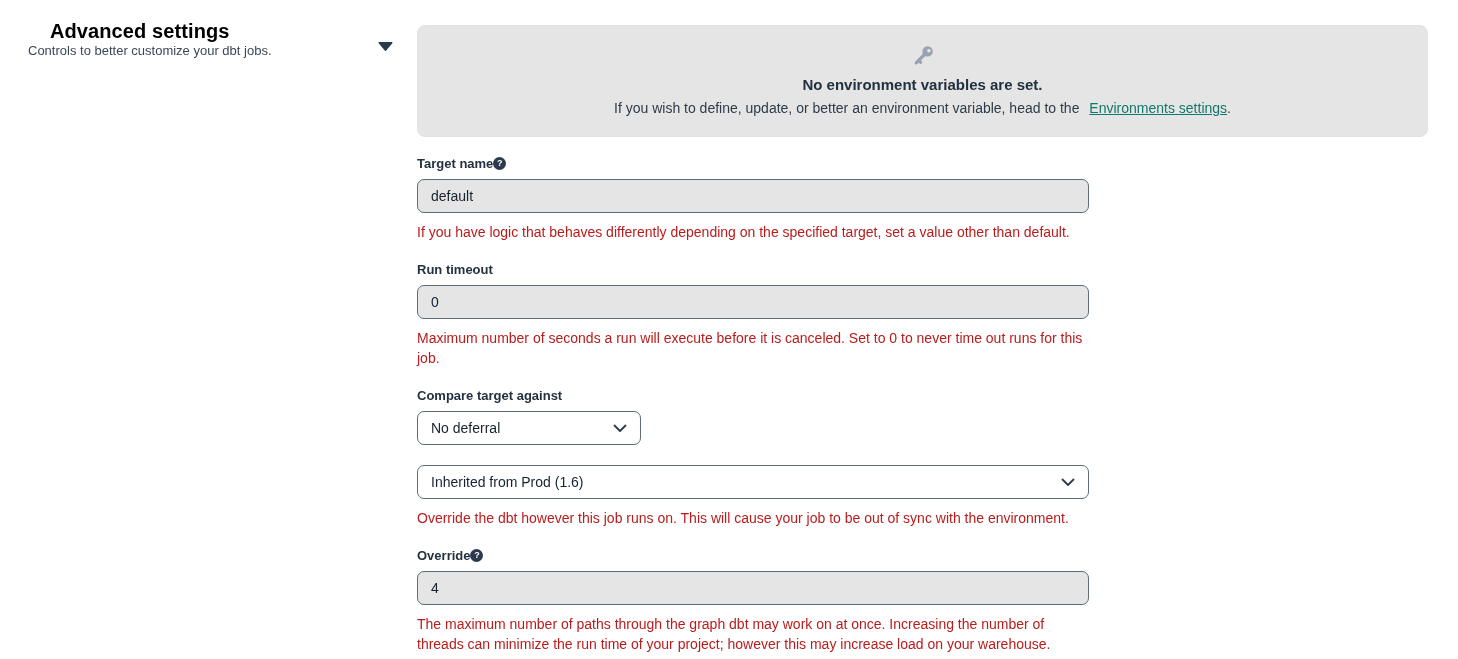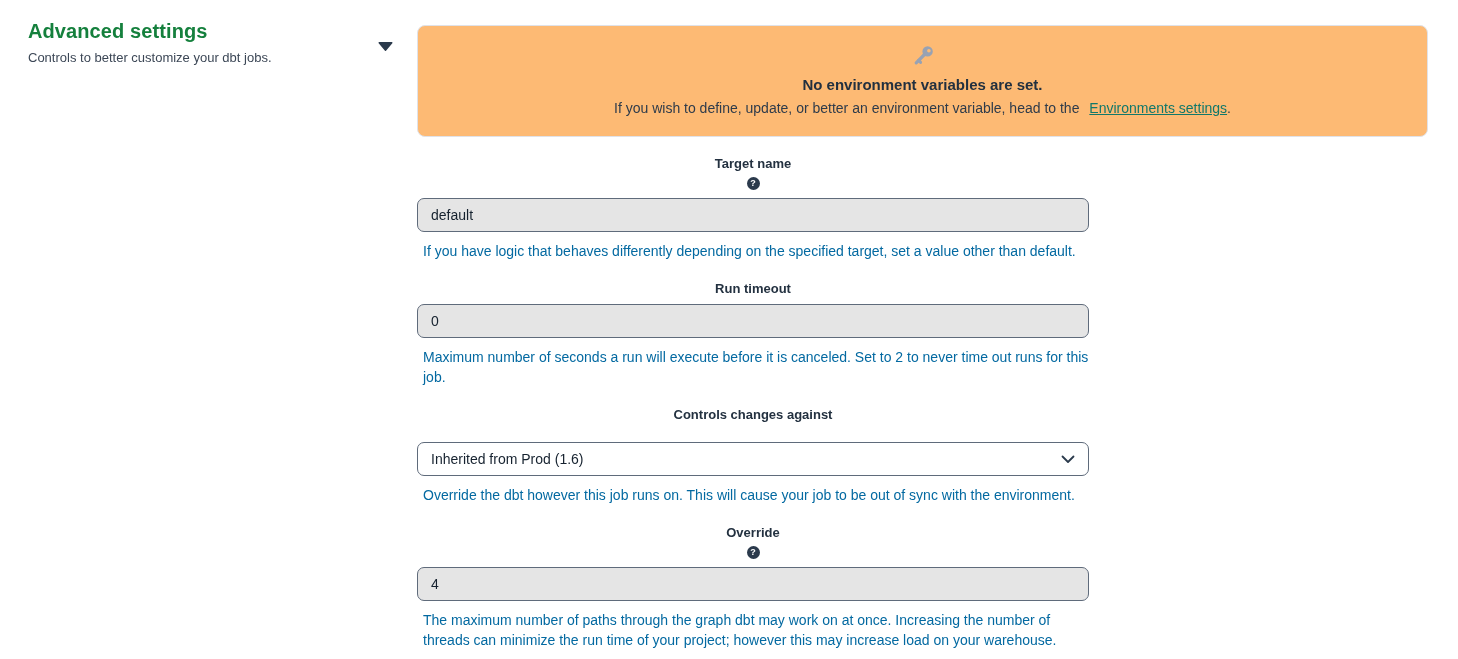--- a/index.html
+++ b/index.html
@@ -2,54 +2,54 @@
 <html><head>
 <meta charset="utf-8">
 <style>
   * { margin: 0; padding: 0; box-sizing: border-box; }
   html, body { width: 1458px; height: 659px; background: #ffffff;
     font-family: "Liberation Sans", sans-serif; color: #1f2b3c; overflow: hidden; }
   .page { position: relative; width: 1458px; height: 659px; }
 
   
   .page-header { position: absolute; left: 28px; top: 20px; width: 340px; }
-  .page-title { font-size: 20px; font-weight: 700; color: #15803d; letter-spacing: .1px; }
-  .page-subtitle { margin-top: 7px; font-size: 13px; color: #3c4756; }
+  .page-title { font-size: 20px; font-weight: 700; color: #000000; letter-spacing: .1px; margin-left: 22px; }
+  .page-subtitle { margin-top: 0; font-size: 13px; color: #3c4756; }
 
   .collapse-caret { position: absolute; left: 377px; top: 40px; width: 16px; height: 12px;
     cursor: pointer; display: flex; align-items: center; justify-content: center; }
 
   
   .content { position: absolute; left: 417px; top: 25px; width: 1011px; }
 
   
   .env-card { width: 100%; border: 1px solid #e0e2e8; border-radius: 8px;
-    padding: 16px 24px 20px; text-align: center; background: #fdba74; }
+    padding: 16px 24px 20px; text-align: center; background: #e5e5e5; }
   .env-card .key-icon { display: inline-block; margin-top: 2px; }
   .env-card-title { margin-top: 4px; font-size: 15px; font-weight: 700; color: #22303f; }
   .env-card-desc { margin-top: 7px; font-size: 14px; color: #2e3b4a; }
   .env-link { color: #11786a; text-decoration: underline; cursor: pointer; padding-left: 6px; }
 
   
   .form { width: 672px; margin-top: 19px; }
   .field-group { margin-bottom: 20px; }
-  .field-label-row { display: flex; align-items: center; gap: 6px; margin-bottom: 8px; flex-direction: column; }
+  .field-label-row { display: flex; align-items: center; margin-bottom: 8px; }
   .field-label { font-size: 13px; font-weight: 700; color: #233140; }
   .help-icon { width: 13px; height: 13px; border-radius: 50%; background: #2b3a4c;
     color: #ffffff; font-size: 9px; font-weight: 700; line-height: 13px; text-align: center;
     display: inline-block; cursor: pointer; }
   .text-input { width: 100%; height: 34px; border: 1px solid #5f6b7b; border-radius: 7px;
     padding: 0 13px; font-family: "Liberation Sans", sans-serif; font-size: 14px;
     color: #16222f; background: #e5e5e5; outline: none; }
   .select-box { height: 34px; border: 1px solid #5f6b7b; border-radius: 7px;
     padding: 0 13px; display: flex; align-items: center; justify-content: space-between;
     font-size: 14px; color: #16222f; background: #ffffff; cursor: pointer; }
   .select-box.narrow { width: 224px; }
   .select-box.full { width: 100%; justify-content: space-between; }
-  .field-helper { margin-top: 9px; font-size: 14px; color: #0369a1; line-height: 20px; margin-left: 6px; }
+  .field-helper { margin-top: 9px; font-size: 14px; color: #b91c1c; line-height: 20px; }
 </style>
 </head>
 <body>
 
 <div class="page">
 
   <div class="page-header">
     <div class="page-title">Advanced settings</div>
     <div class="page-subtitle">Controls to better customize your dbt jobs.</div>
   </div>
@@ -85,26 +85,32 @@
         </div>
         <input class="text-input" type="text" value="default" style="">
         <div class="field-helper">If you have logic that behaves differently depending on the specified target, set a value other than default.</div>
       </div>
 
       <div class="field-group">
         <div class="field-label-row">
           <span class="field-label">Run timeout</span>
         </div>
         <input class="text-input" type="text" value="0" style="">
-        <div class="field-helper">Maximum number of seconds a run will execute before it is canceled. Set to 2 to never time out runs for this job.</div>
+        <div class="field-helper">Maximum number of seconds a run will execute before it is canceled. Set to 0 to never time out runs for this job.</div>
       </div>
 
       <div class="field-group">
         <div class="field-label-row">
-          <span class="field-label">Controls changes against</span>
+          <span class="field-label">Compare target against</span>
+        </div>
+        <div class="select-box narrow">
+          <span>No deferral</span>
+          <svg width="14" height="9" viewBox="0 0 14 9">
+            <path d="M1.5 1.5 L7 7 L12.5 1.5" fill="none" stroke="#2b3a4c" stroke-width="1.8" stroke-linecap="round" stroke-linejoin="round"></path>
+          </svg>
         </div>
       </div>
 
       <div class="field-group">
         <div class="select-box full">
           <span>Inherited from Prod (1.6)</span>
           <svg width="14" height="9" viewBox="0 0 14 9">
             <path d="M1.5 1.5 L7 7 L12.5 1.5" fill="none" stroke="#2b3a4c" stroke-width="1.8" stroke-linecap="round" stroke-linejoin="round"></path>
           </svg>
         </div>

